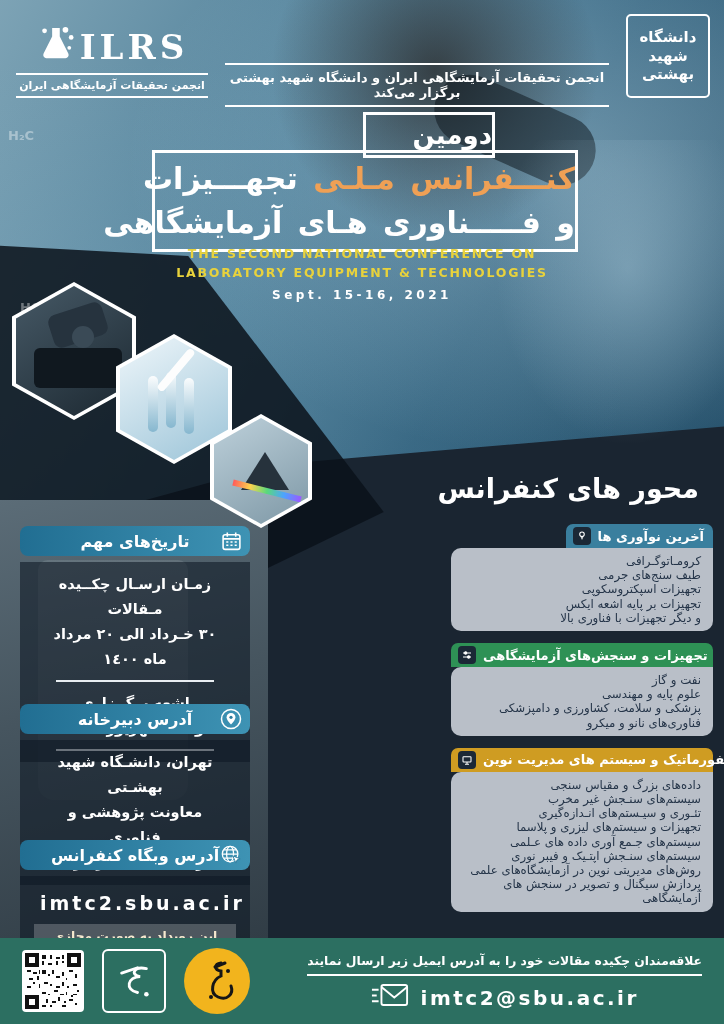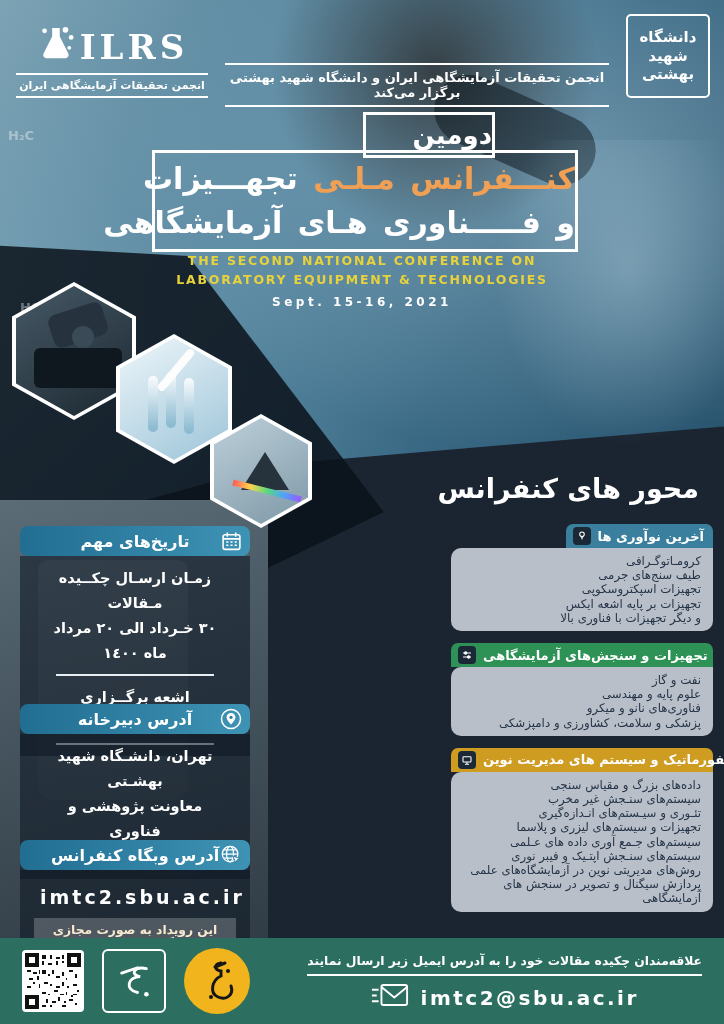--- a/index.html
+++ b/index.html
@@ -40,21 +40,21 @@
     color:#fff;display:flex;align-items:center;justify-content:flex-end;text-align:center;
     font-weight:bold;font-size:15px;line-height:1.25;direction:rtl;padding:4px;box-sizing:border-box;}
 
   
   .ordinal-box{left:363px;top:112px;width:126px;height:40px;z-index:6;border:3px solid #fff;
     display:flex;align-items:center;color:#fff;font-weight:bold;font-size:26px;direction:rtl;}
   .title-box{left:152px;top:150px;width:420px;height:96px;z-index:5;border:3px solid #fff;
     display:flex;flex-direction:column;justify-content:center;text-align:center;direction:rtl;}
   .title-line{font-size:30px;font-weight:bold;line-height:44px;color:#fff;word-spacing:5px;white-space:nowrap;}
   .title-orange{color:#efa055;}
-  .subtitle-en{left:150px;top:252px;width:424px;z-index:5;text-align:center;}
+  .subtitle-en{left:150px;top:245px;width:424px;z-index:5;text-align:center;}
   .subtitle-en .en{color:#e8d23c;font-size:12.5px;font-weight:bold;letter-spacing:1.8px;line-height:1.5;}
   .subtitle-en .date{color:#fff;font-size:12px;font-weight:bold;letter-spacing:3.5px;margin-top:5px;}
 
   
   .hex{z-index:4;clip-path:polygon(50% 0,100% 25%,100% 75%,50% 100%,0 75%,0 25%);background:#fff;}
   .hex-in{position:absolute;inset:4px;clip-path:polygon(50% 0,100% 25%,100% 75%,50% 100%,0 75%,0 25%);overflow:hidden;}
   .hex1{left:12px;top:282px;width:124px;height:138px;}
   .hex1 .hex-in{background:linear-gradient(145deg,#465966,#1c2831);}
   .hex2{left:116px;top:334px;width:116px;height:130px;}
   .hex2 .hex-in{background:linear-gradient(150deg,#eef6fa,#9cc4d8);}
@@ -81,21 +81,21 @@
     display:flex;align-items:center;justify-content:center;}
   .topic-body{background:#b9bfc8;border-radius:10px 0 10px 10px;padding:6px 12px;direction:rtl;text-align:right;}
   .topic-item{font-size:11.8px;line-height:14.2px;color:#253549;}
 
   
   .side-box{left:20px;width:230px;z-index:6;}
   .side-head{position:relative;height:30px;border-radius:8px;color:#fff;font-size:16px;font-weight:bold;
     display:flex;align-items:center;justify-content:center;direction:rtl;
     background:linear-gradient(90deg,#216e92,#3e93b4);}
   .side-head .icon{position:absolute;right:8px;top:50%;transform:translateY(-50%);display:flex;}
-  .side-body{background:rgba(13,24,36,.58);padding:10px 20px 2px;color:#fff;
+  .side-body{margin-top:6px;background:rgba(13,24,36,.58);padding:10px 20px 2px;color:#fff;
     text-align:center;font-weight:bold;direction:rtl;}
   .side-line{font-size:14.5px;line-height:25px;}
   .side-rule{border-bottom:2px solid #e9eef2;margin:8px 16px 9px;}
   .url-text{font-size:19px;font-weight:bold;letter-spacing:3px;color:#fff;text-align:center;direction:ltr;padding:6px 0 2px;}
   .virtual-band{margin:8px -6px 0;background:rgba(255,255,255,.22);padding:5px 4px;font-size:12.3px;
     font-weight:bold;color:#f6e9cf;text-align:center;direction:rtl;}
 
   
   .footer{left:0;top:938px;width:724px;height:86px;z-index:7;background:#2c6f61;
     display:flex;align-items:center;padding:0 22px;box-sizing:border-box;gap:18px;}
@@ -215,22 +215,22 @@
             <path d="M3 6h12M3 12h12"></path>
               <circle cx="7" cy="6" r="1.7" fill="#fff"></circle>
               <circle cx="11.5" cy="12" r="1.7" fill="#fff"></circle>
           </svg>
         </span>
         <span class="topic-title">تجهیزات و سنجش‌های آزمایشگاهی</span>
       </div>
       <div class="topic-body">
         <div class="topic-item">نفت و گاز</div>
         <div class="topic-item">علوم پایه و مهندسی</div>
+        <div class="topic-item">پزشکی و سلامت، کشاورزی و دامپزشکی</div>
         <div class="topic-item">فناوری‌های نانو و میکرو</div>
-        <div class="topic-item">پزشکی و سلامت، کشاورزی و دامپزشکی</div>
       </div>
     </div>
 
     <div class="topic-box">
       <div class="topic-head head-gold">
         <span class="topic-icon">
           <svg width="12" height="12" viewBox="0 0 18 18" fill="none" stroke="#fff" stroke-width="1.6">
             <rect x="3" y="4" width="12" height="8" rx="1"></rect>
               <path d="M9 12v2.5M6 15.5h6"></path>
           </svg>

